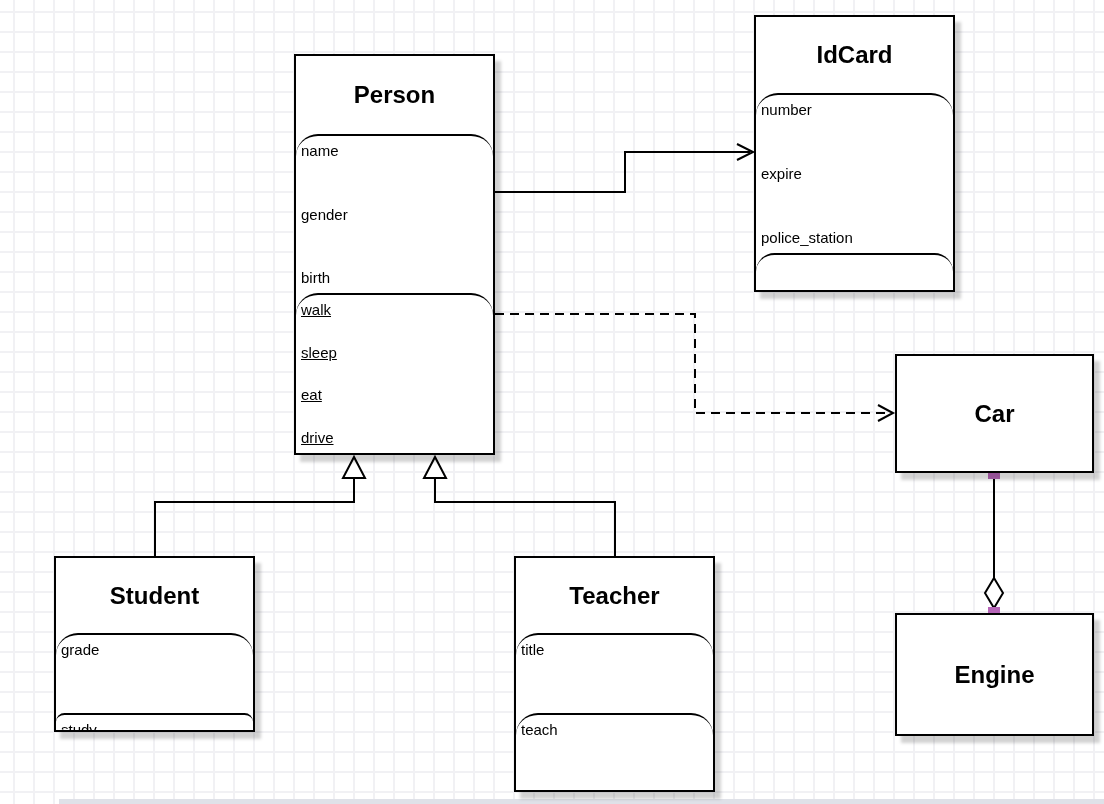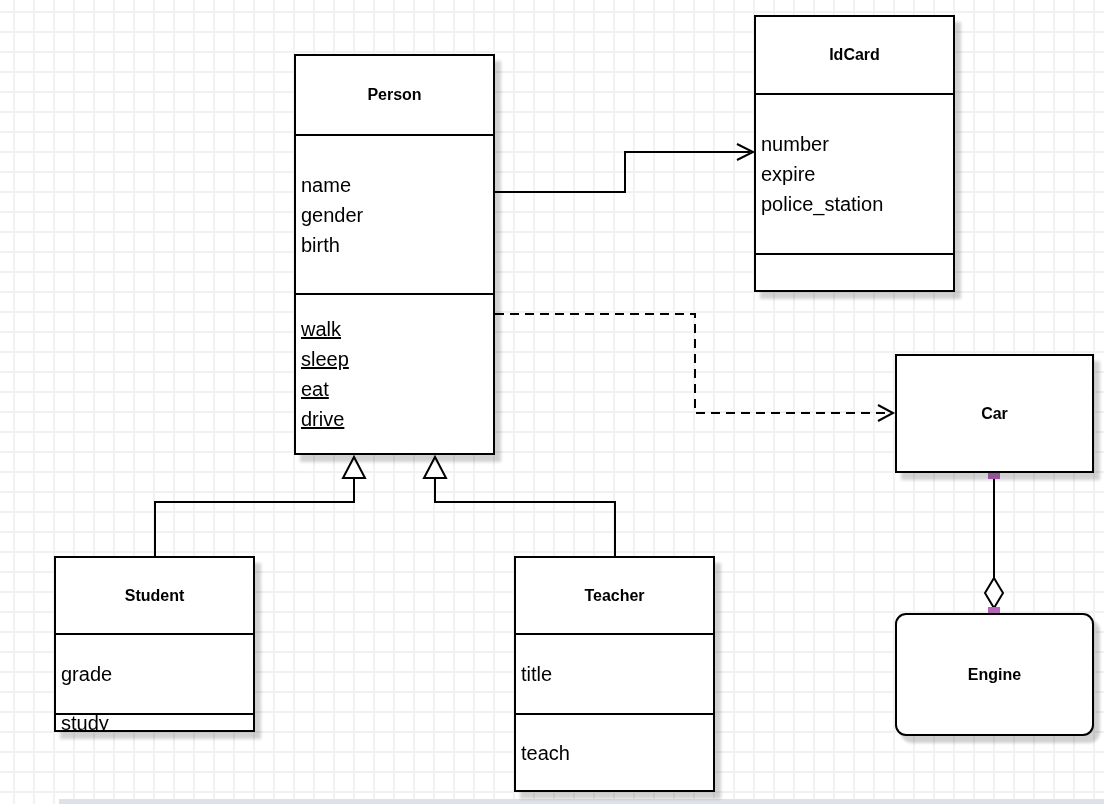--- a/index.html
+++ b/index.html
@@ -23,30 +23,31 @@
   .uml-class{
     position:absolute;
     background:#ffffff;
     border:2px solid #000;
     box-sizing:border-box;
     box-shadow:6px 7px 3px rgba(0,0,0,0.18);
     display:flex;flex-direction:column;
   }
   .uml-title{
     display:flex;align-items:center;justify-content:center;
-    font-weight:bold;font-size:16px;
+    font-weight:bold;font-size:24px;
     flex:0 0 auto;
   }
   .uml-section{
     border-top:2px solid #000;
-    display:flex;flex-direction:column;justify-content:center;
+    display:flex;flex-direction:column;justify-content:space-between;
     padding-left:5px;
-    font-size:20px;line-height:30px;
+    font-size:15px;line-height:30px;
     flex:0 0 auto;box-sizing:border-box;
     overflow:hidden;
+    border-radius:22px;
   }
   .uml-simple{
     align-items:center;justify-content:center;display:flex;
   }
   .member{white-space:nowrap;}
   svg.edges{position:absolute;left:0;top:0;}
   .edge-line{fill:none;stroke:#000;stroke-width:2;}
   .edge-dashed{stroke-dasharray:9 6;}
   .arrow-open{fill:none;stroke:#000;stroke-width:2;}
   .tri{fill:#ffffff;stroke:#000;stroke-width:2;}
@@ -111,21 +112,21 @@
       <div class="member">expire</div>
       <div class="member">police_station</div>
     </div>
     <div class="uml-section" style="flex:1;"></div>
   </div>
 
   <div class="uml-class uml-simple" style="left:895px;top:354px;width:199px;height:119px;text-align:center;">
     <div class="uml-title">Car</div>
   </div>
 
-  <div class="uml-class uml-simple" style="left:895px;top:613px;width:199px;height:123px;border-radius:11px;">
+  <div class="uml-class uml-simple" style="left:895px;top:613px;width:199px;height:123px;">
     <div class="uml-title">Engine</div>
   </div>
 
   <div class="uml-class" style="left:54px;top:556px;width:201px;height:176px;">
     <div class="uml-title" style="height:75px;">Student</div>
     <div class="uml-section" style="height:80px;">
       <div class="member">grade</div>
     </div>
     <div class="uml-section" style="flex:1;">
       <div class="member">study</div>

